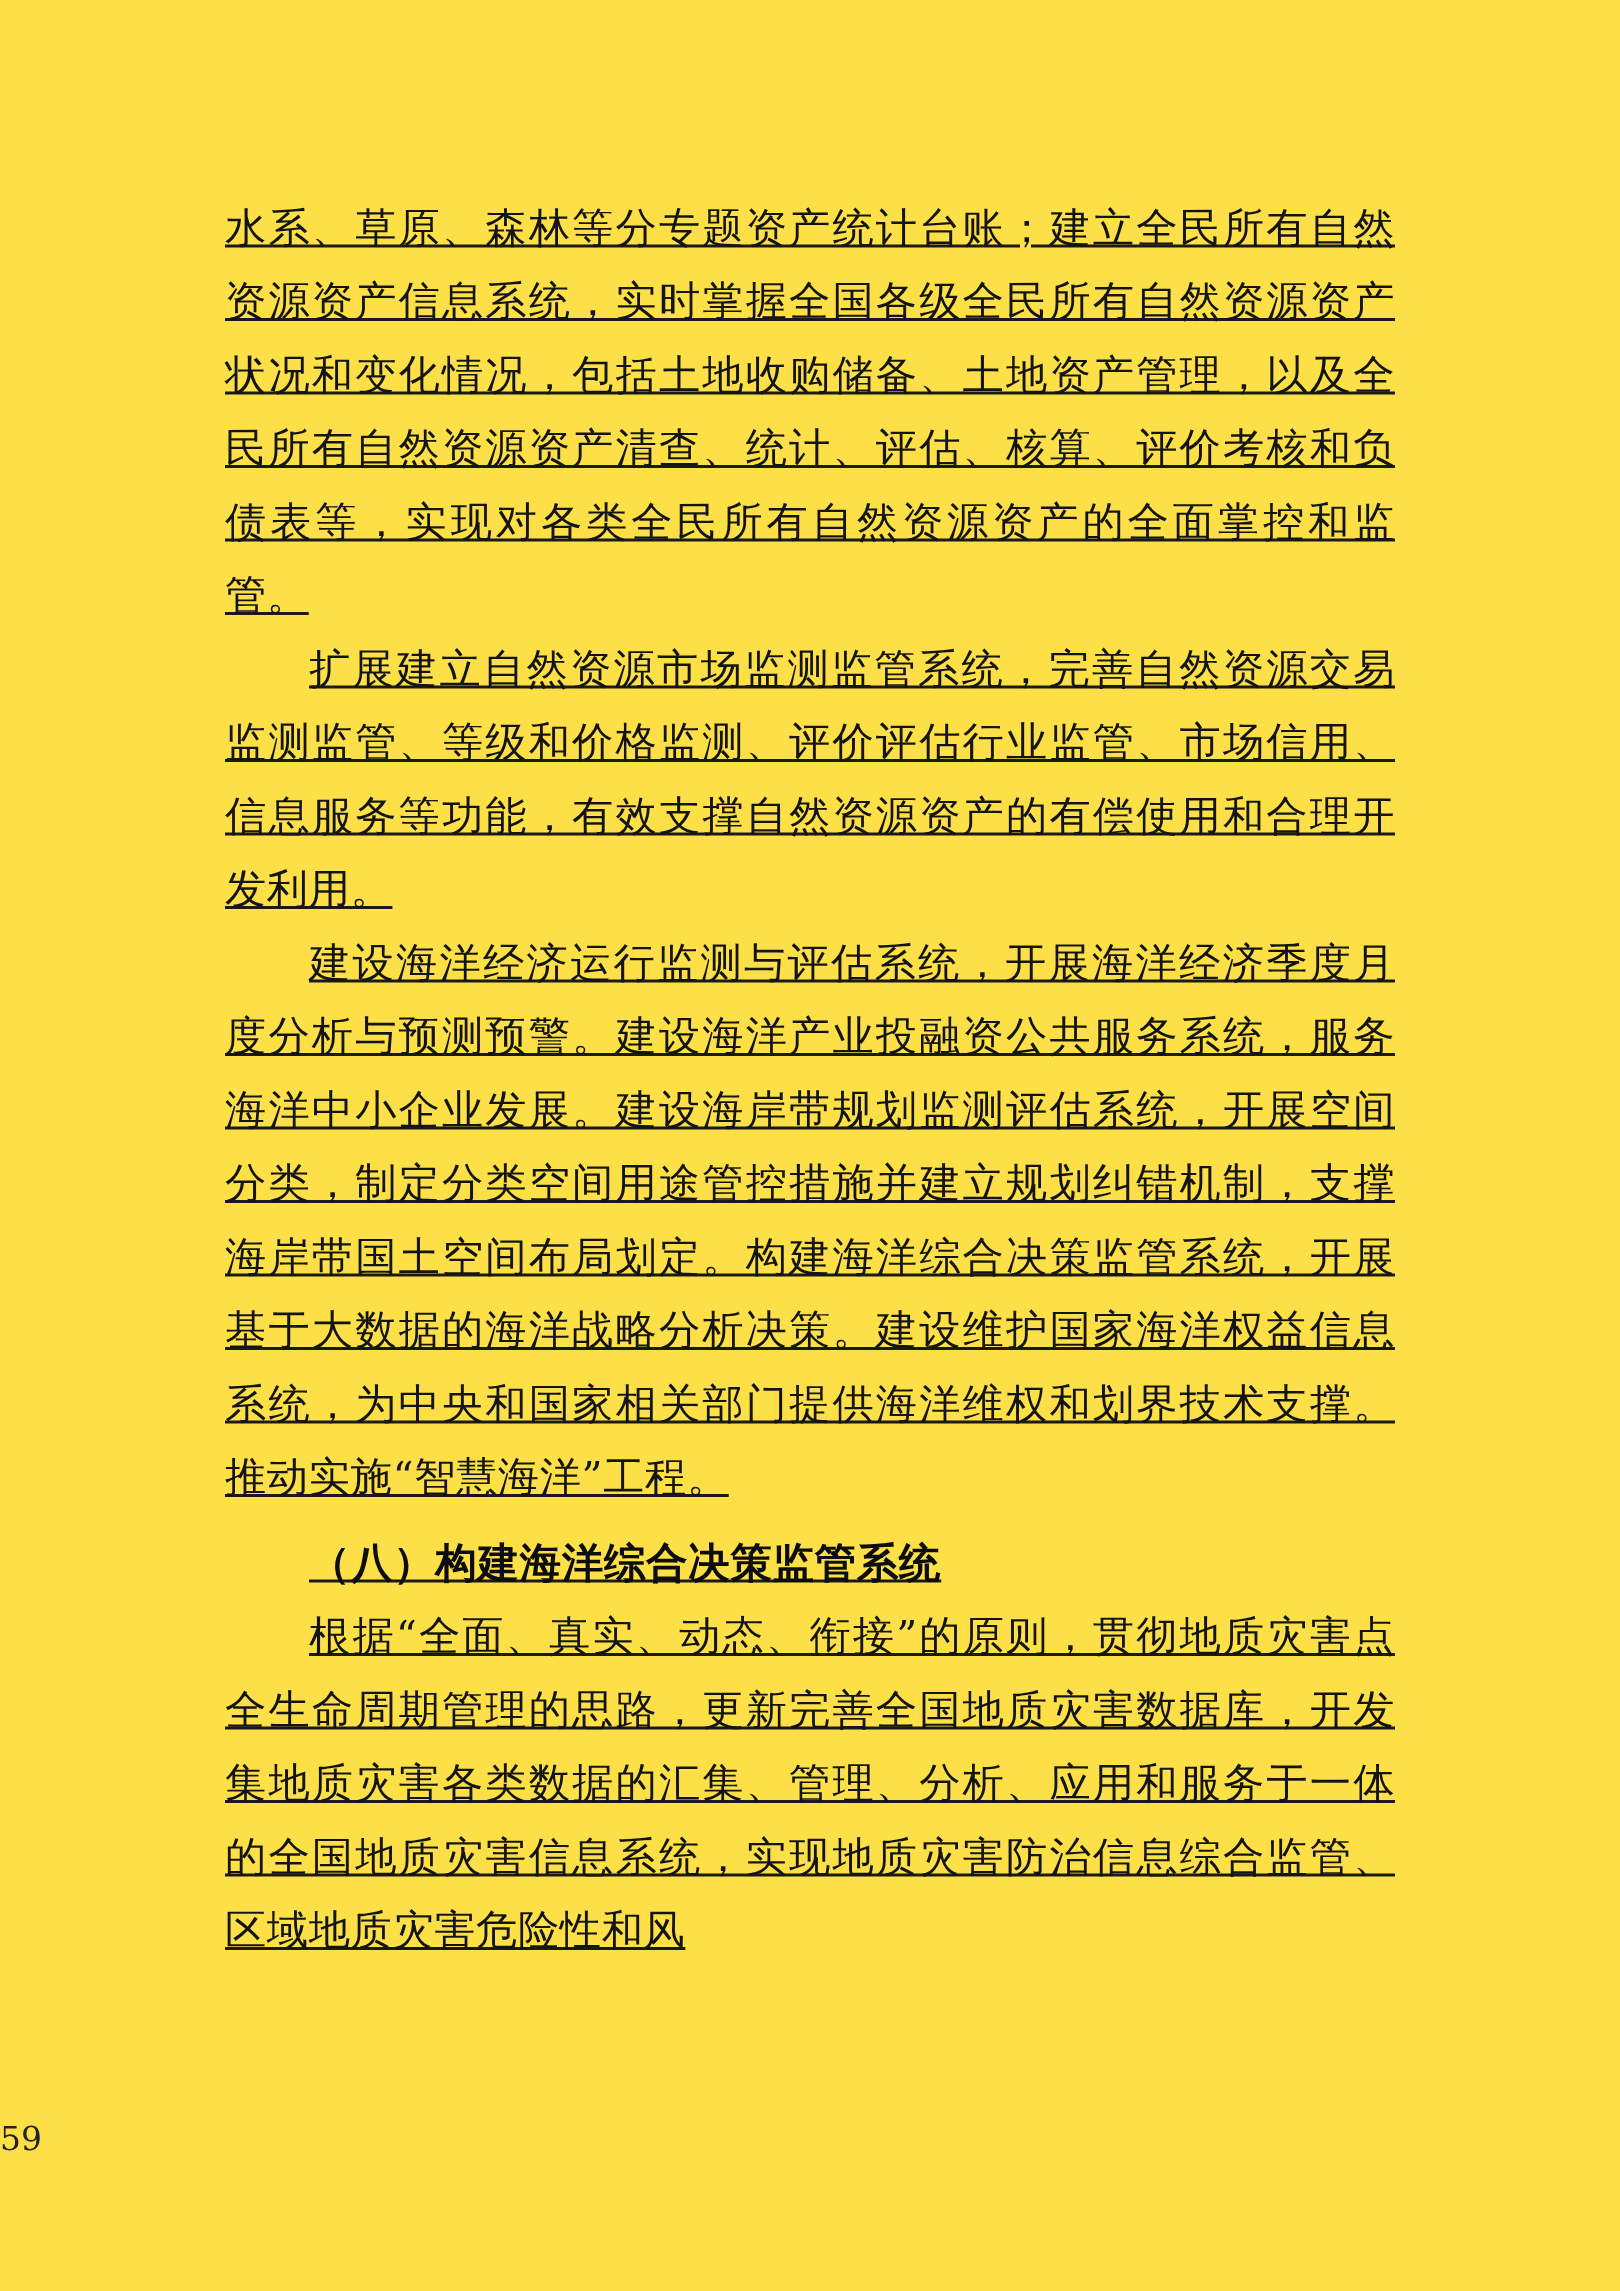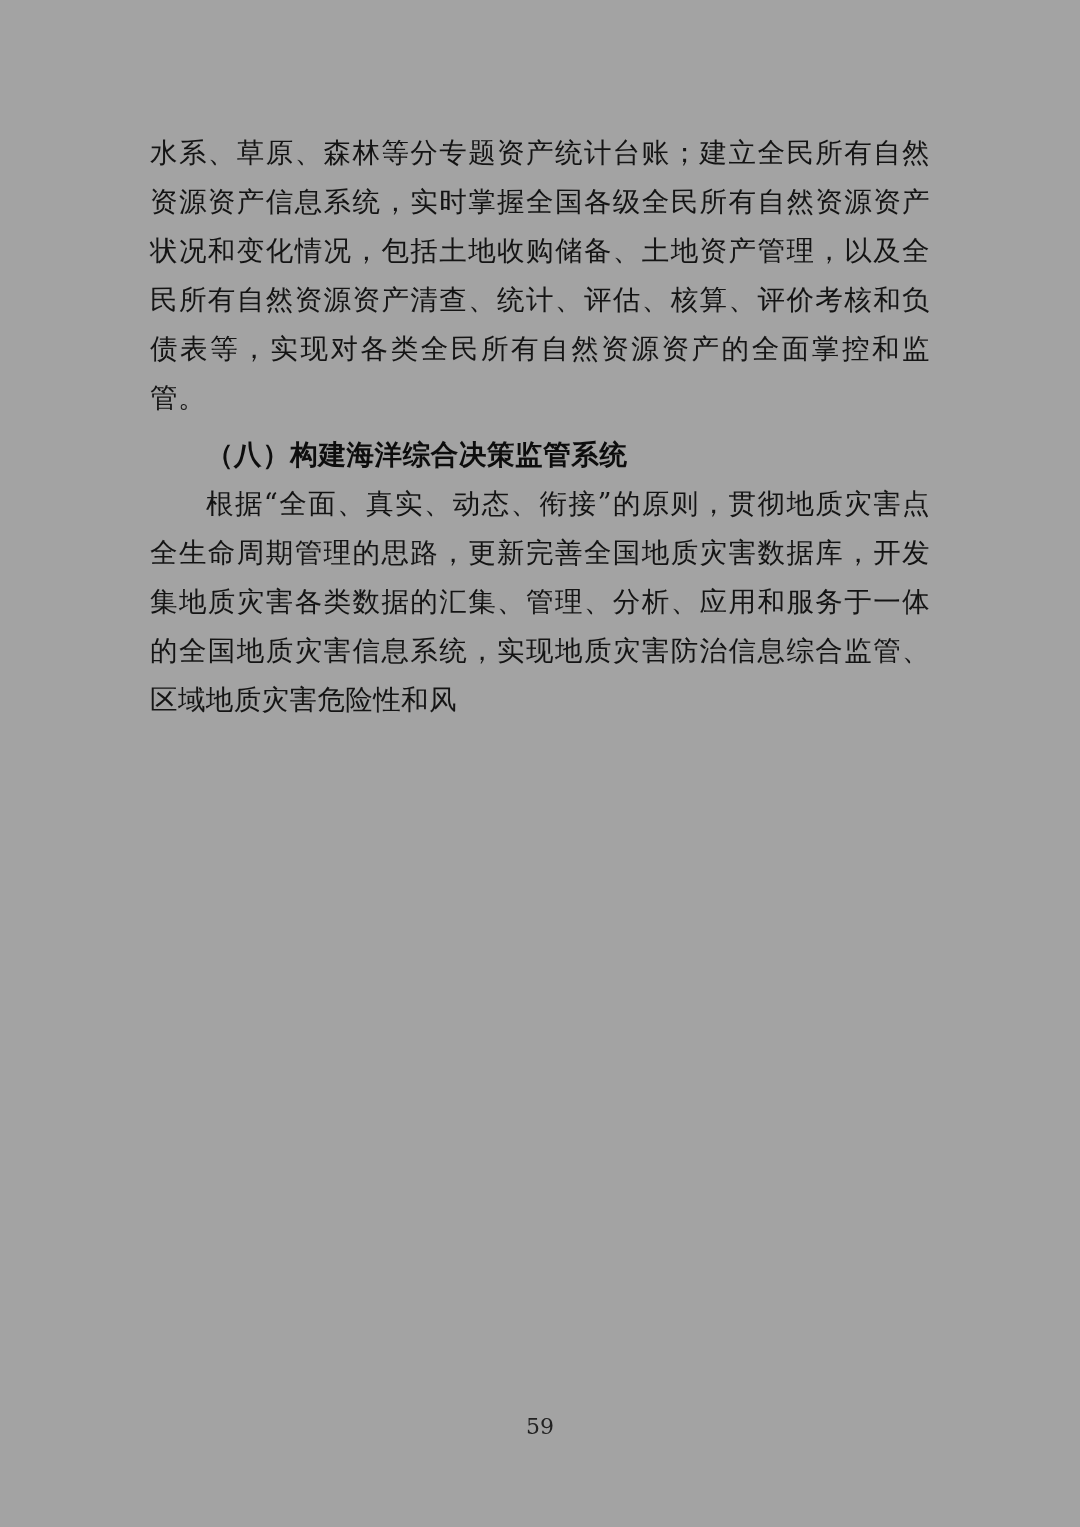--- a/index.html
+++ b/index.html
@@ -15,21 +15,22 @@
     color: #1a1a1a;
   }
   .page {
     position: absolute;
     left: 0;
     top: 0;
     width: 1080px;
     height: 1527px;
     box-sizing: border-box;
     padding: 128px 150px 60px 150px;
-    background: #a3a3a3;
+    background: #fde047;
+    text-decoration: underline;
   }
   .doc-body {
     width: 780px;
   }
   p.para {
     margin: 0 0 0 0;
     font-size: 27.5px;
     line-height: 49px;
     text-align: justify;
     text-justify: inter-ideograph;
@@ -47,37 +48,39 @@
     text-indent: 56px;
     letter-spacing: 0.6px;
     color: #0d0d0d;
     font-family: "DejaVu Sans", "Liberation Sans", sans-serif;
   }
   .page-number {
     position: absolute;
     left: 0;
     right: 0;
     bottom: 88px;
-    text-align: center;
+    text-align: left;
     font-size: 22px;
     color: #222;
     font-family: "DejaVu Serif", "Liberation Serif", serif;
   }
 </style>
 </head>
 <body>
 
 <div class="page">
   <div class="doc-body">
 
     <p class="para">水系、草原、森林等分专题资产统计台账；建立全民所有自然资源资产信息系统，实时掌握全国各级全民所有自然资源资产状况和变化情况，包括土地收购储备、土地资产管理，以及全民所有自然资源资产清查、统计、评估、核算、评价考核和负债表等，实现对各类全民所有自然资源资产的全面掌控和监管。</p>
 
+    <p class="para indent">扩展建立自然资源市场监测监管系统，完善自然资源交易监测监管、等级和价格监测、评价评估行业监管、市场信用、信息服务等功能，有效支撑自然资源资产的有偿使用和合理开发利用。</p>
 
 
 
+    <p class="para indent">建设海洋经济运行监测与评估系统，开展海洋经济季度月度分析与预测预警。建设海洋产业投融资公共服务系统，服务海洋中小企业发展。建设海岸带规划监测评估系统，开展空间分类，制定分类空间用途管控措施并建立规划纠错机制，支撑海岸带国土空间布局划定。构建海洋综合决策监管系统，开展基于大数据的海洋战略分析决策。建设维护国家海洋权益信息系统，为中央和国家相关部门提供海洋维权和划界技术支撑。推动实施“智慧海洋”工程。</p>
 
     <h2 class="section-heading">（八）构建海洋综合决策监管系统</h2>
 
     <p class="para indent">根据“全面、真实、动态、衔接”的原则，贯彻地质灾害点全生命周期管理的思路，更新完善全国地质灾害数据库，开发集地质灾害各类数据的汇集、管理、分析、应用和服务于一体的全国地质灾害信息系统，实现地质灾害防治信息综合监管、区域地质灾害危险性和风</p>
 
   </div>
 
   <div class="page-number">59</div>
 </div>
 

